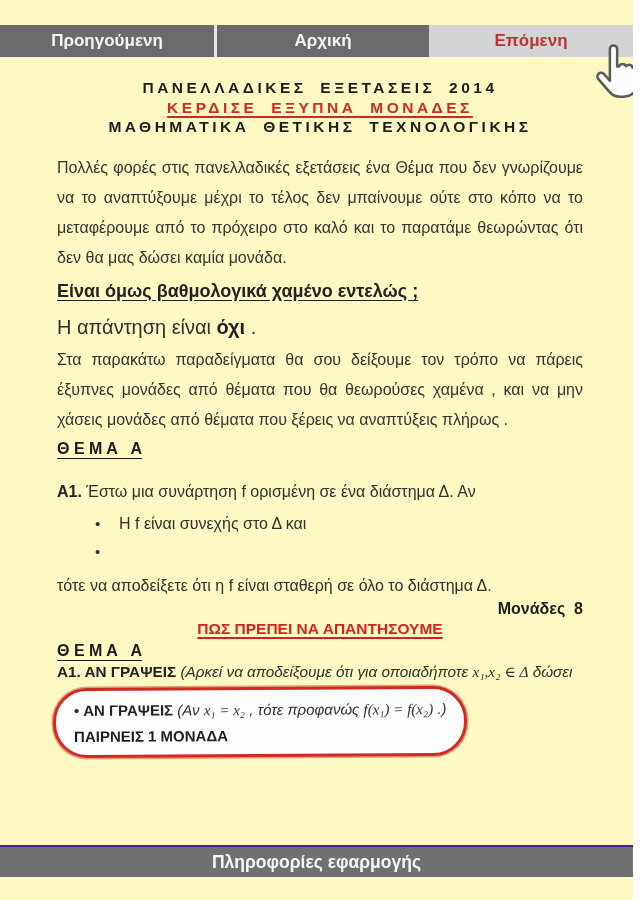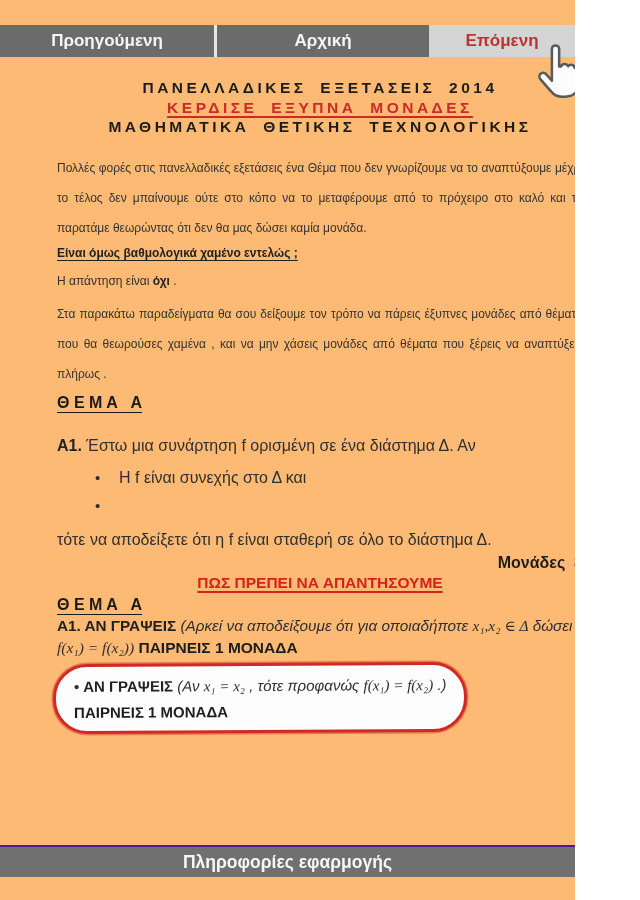--- a/index.html
+++ b/index.html
@@ -1,20 +1,20 @@
 <!DOCTYPE html>
 <html><head>
 <meta charset="utf-8">
 <style>
   * { margin: 0; padding: 0; box-sizing: border-box; }
   html, body { background: #ffffff; }
   .page {
     position: relative;
-    width: 575px; height: 900px;
-    background: #fdba74;
+    width: 633px; height: 900px;
+    background: #fef9c3;
     font-family: "Liberation Sans", "DejaVu Sans", sans-serif;
     color: #2f2f2f;
     overflow: hidden;
   }
   
   .navbar {
     position: absolute; top: 25px; left: 0; right: 0;
     height: 32px; display: flex;
   }
   .nav-cell {
@@ -40,30 +40,30 @@
     letter-spacing: 3.5px; word-spacing: 6px; color: #1d1d1d;
     white-space: pre-wrap;
   }
   .t-red {
     color: #cc2a25;
     text-decoration: underline;
     text-decoration-thickness: 2px;
     text-underline-offset: 3px;
   }
   p.body-p {
-    font-size: 12px; line-height: 30px; text-align: justify;
+    font-size: 16px; line-height: 30px; text-align: justify;
     color: #333;
   }
   .p1 { margin-top: 16px; }
   .q1 {
-    font-weight: bold; font-size: 12px; line-height: 20px;
+    margin-top: 8px; font-weight: bold; font-size: 18px; line-height: 20px;
     text-decoration: underline; text-underline-offset: 3px;
     color: #222; white-space: pre-wrap;
   }
-  .a1 { margin-top: 8px; font-size: 12px; line-height: 20px; }
+  .a1 { margin-top: 16px; font-size: 20px; line-height: 20px; }
   .p2 { margin-top: 14px; }
   .p3 { margin-top: 8px; }
   .b { font-weight: bold; color: #222; }
   .thema {
     margin-top: 0; font-weight: bold; font-size: 16px; line-height: 20px;
     text-decoration: underline; text-underline-offset: 4px;
     color: #1a1a1a; white-space: pre-wrap;
   }
   .thema-wrap1 { margin-top: 4px; }
   .a1-line { margin-top: 20px; font-size: 16px; line-height: 26px; }
@@ -163,21 +163,20 @@
     <div class="conclusion">τότε να αποδείξετε ότι η f είναι σταθερή σε όλο το διάστημα Δ.</div>
 
     <div class="points">Μονάδες  8</div>
 
     <div class="how-heading">ΠΩΣ ΠΡΕΠΕΙ ΝΑ ΑΠΑΝΤΗΣΟΥΜΕ</div>
 
     <div class="thema" style="margin-top:2px;">Θ Ε Μ Α   Α</div>
 
     <div class="answer-l1"><span class="b">Α1. ΑΝ ΓΡΑΨΕΙΣ </span><span class="it">(Αρκεί να αποδείξουμε ότι για οποιαδήποτε  </span><span class="math">x₁,x₂ ∈ Δ</span><span class="it">  δώσει</span></div>
 
-    <div class="answer-l2"><span class="math">f(x₁) = f(x₂))</span><span class="gain">  ΠΑΙΡΝΕΙΣ 1 ΜΟΝΑΔΑ</span></div>
 
     <div class="oval">
       <div class="oval-l1"><span class="oval-bullet">•</span><span class="b">ΑΝ ΓΡΑΨΕΙΣ </span><span class="it">(Αν  </span><span class="math">x₁ = x₂</span><span class="it"> , τότε προφανώς  </span><span class="math">f(x₁) = f(x₂)</span><span class="it"> .)</span></div>
       <div class="oval-l2">ΠΑΙΡΝΕΙΣ 1 ΜΟΝΑΔΑ</div>
     </div>
 
   </div>
 
   <div class="footer-bar">Πληροφορίες εφαρμογής</div>
 

